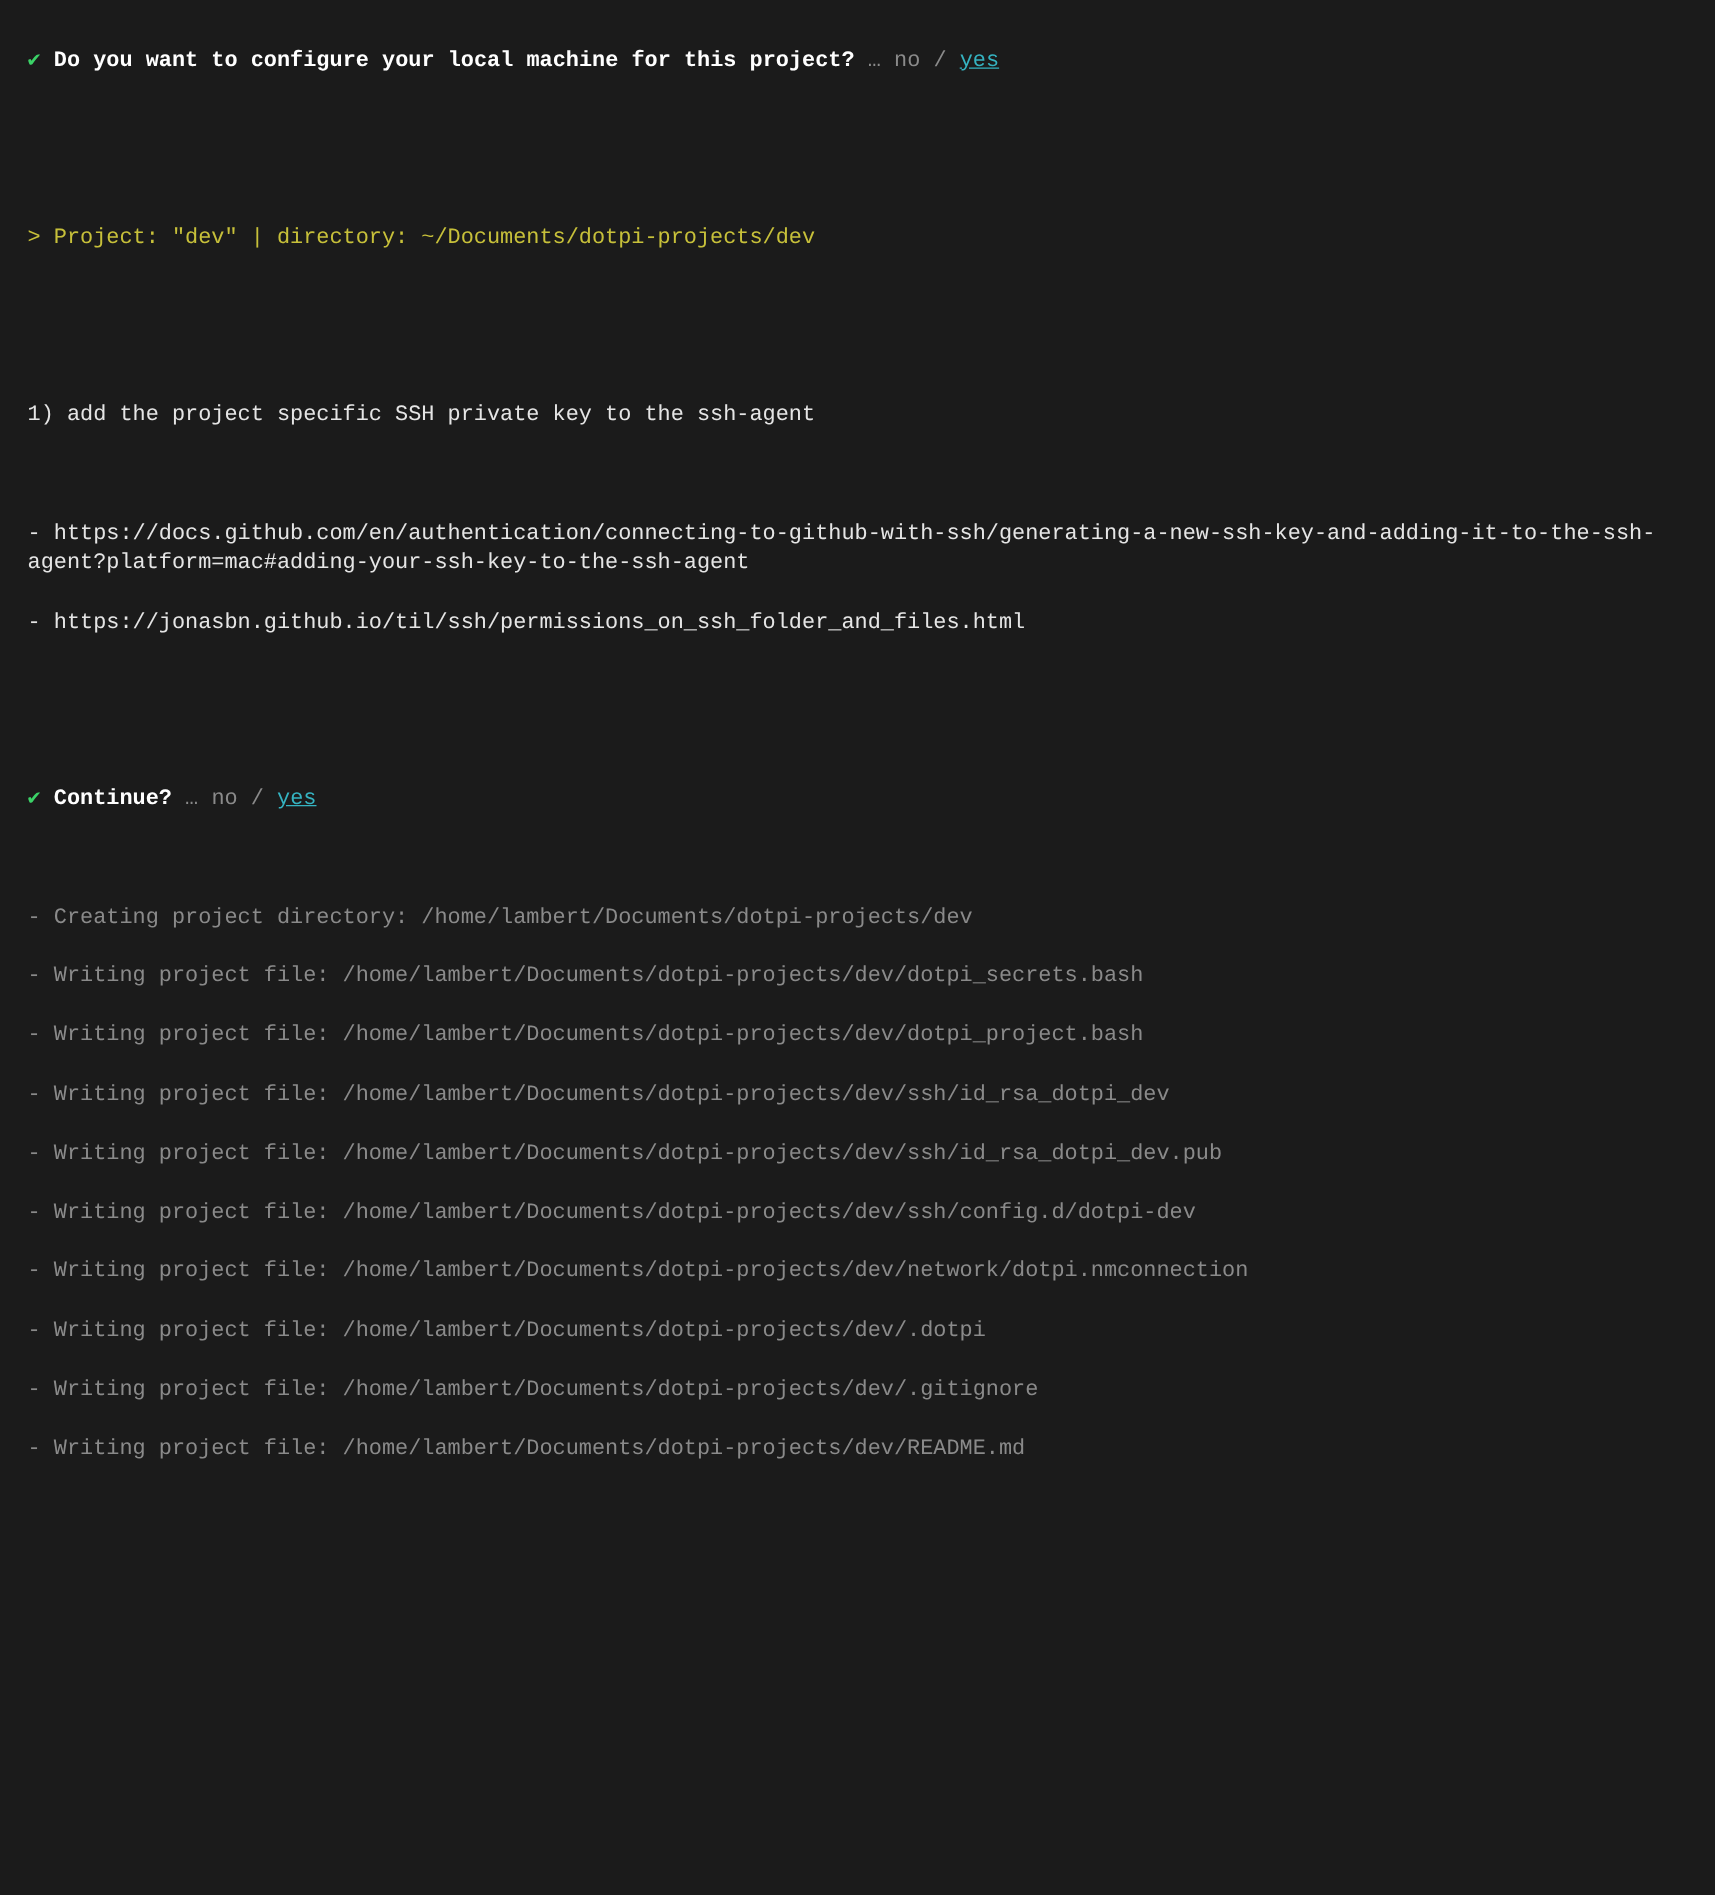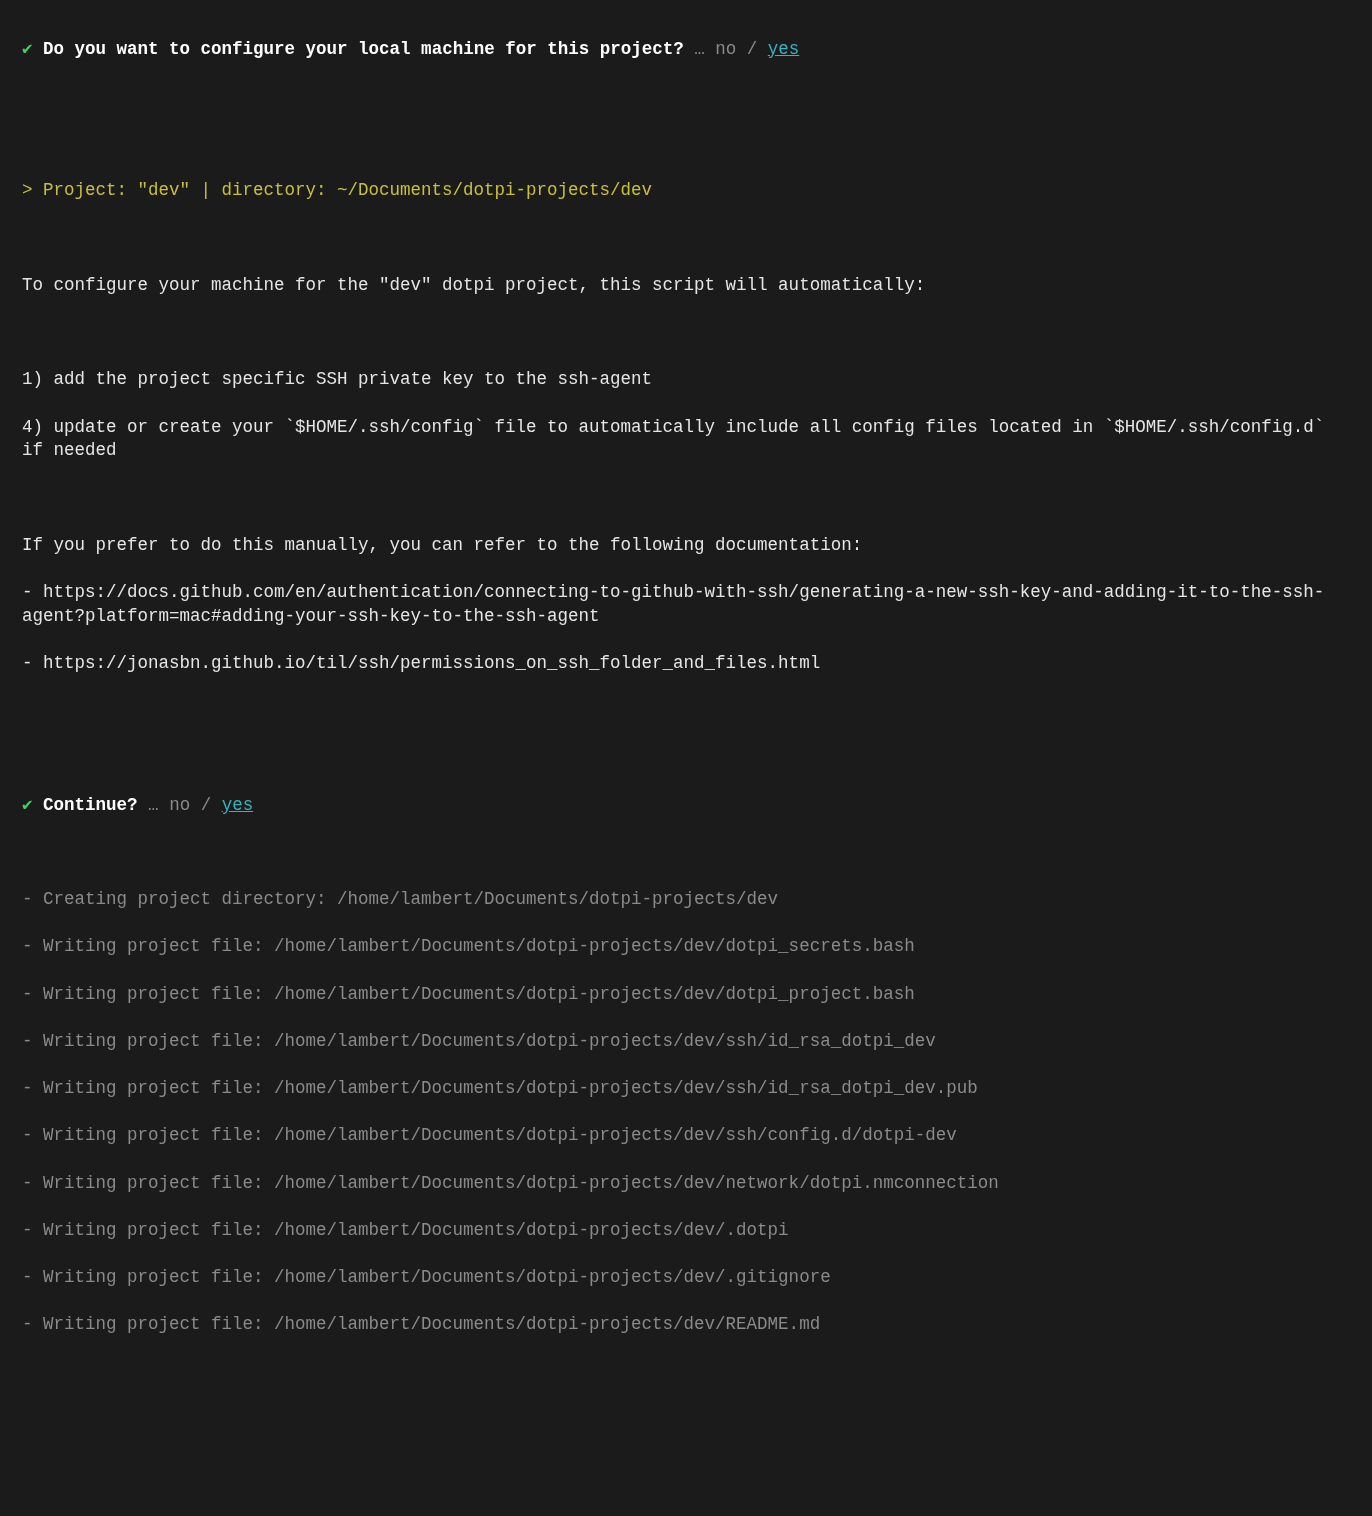--- a/index.html
+++ b/index.html
@@ -31,26 +31,23 @@
 </style>
 </head>
 <body>
 
 <div class="term">
 <div><span class="green">✔</span> <span class="bold">Do you want to configure your local machine for this project?</span> <span class="gray">…</span> <span class="gray">no</span> <span class="gray">/</span> <a class="link" href="#">yes</a></div>
 <div>&nbsp;</div>
 <div>&nbsp;</div>
 <div class="yellow">&gt; Project: "dev" | directory: ~/Documents/dotpi-projects/dev</div>
 <div>&nbsp;</div>
-<div class="white">To configure your machine for the "dev" dotpi project, this script will automatically:</div>
 <div>&nbsp;</div>
 <div class="white">1) add the project specific SSH private key to the ssh-agent</div>
-<div class="white">4) update or create your `$HOME/.ssh/config` file to automatically include all config files located in `$HOME/.ssh/config.d` if needed</div>
 <div>&nbsp;</div>
-<div class="white">If you prefer to do this manually, you can refer to the following documentation:</div>
 <div class="white">- https://docs.github.com/en/authentication/connecting-to-github-with-ssh/generating-a-new-ssh-key-and-adding-it-to-the-ssh-agent?platform=mac#adding-your-ssh-key-to-the-ssh-agent</div>
 <div class="white">- https://jonasbn.github.io/til/ssh/permissions_on_ssh_folder_and_files.html</div>
 <div>&nbsp;</div>
 <div>&nbsp;</div>
 <div><span class="green">✔</span> <span class="bold">Continue?</span> <span class="gray">…</span> <span class="gray">no</span> <span class="gray">/</span> <a class="link" href="#">yes</a></div>
 <div>&nbsp;</div>
 <div class="gray">- Creating project directory: /home/lambert/Documents/dotpi-projects/dev</div>
 <div class="gray">- Writing project file: /home/lambert/Documents/dotpi-projects/dev/dotpi_secrets.bash</div>
 <div class="gray">- Writing project file: /home/lambert/Documents/dotpi-projects/dev/dotpi_project.bash</div>
 <div class="gray">- Writing project file: /home/lambert/Documents/dotpi-projects/dev/ssh/id_rsa_dotpi_dev</div>

